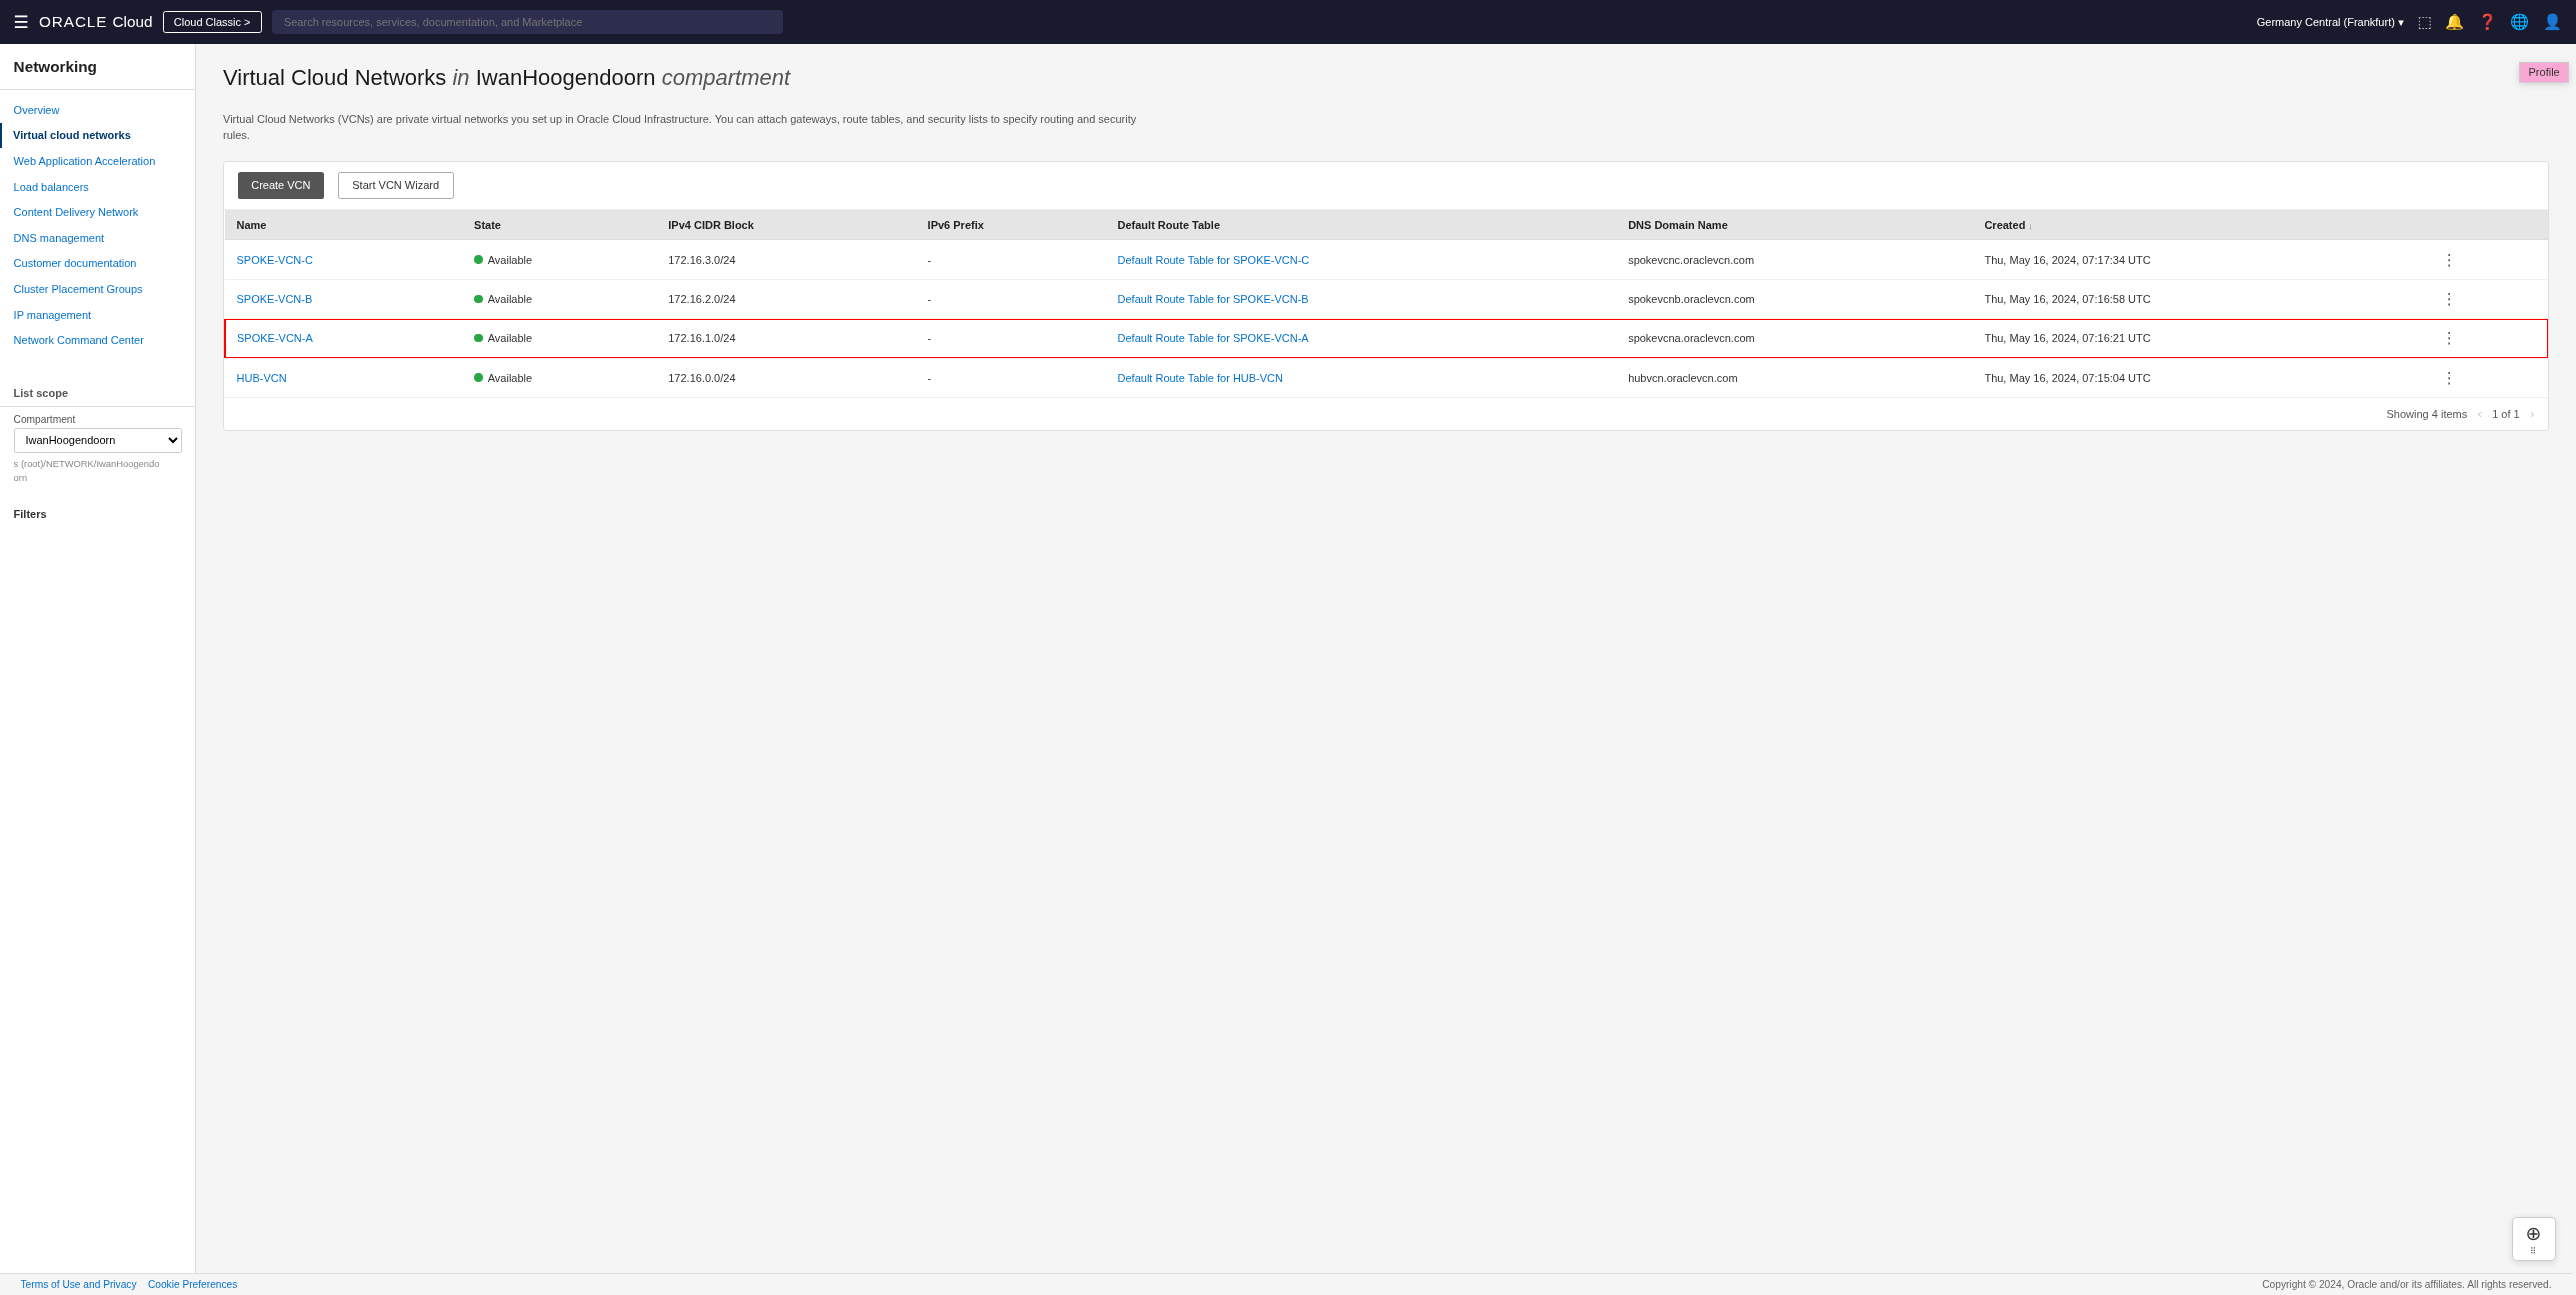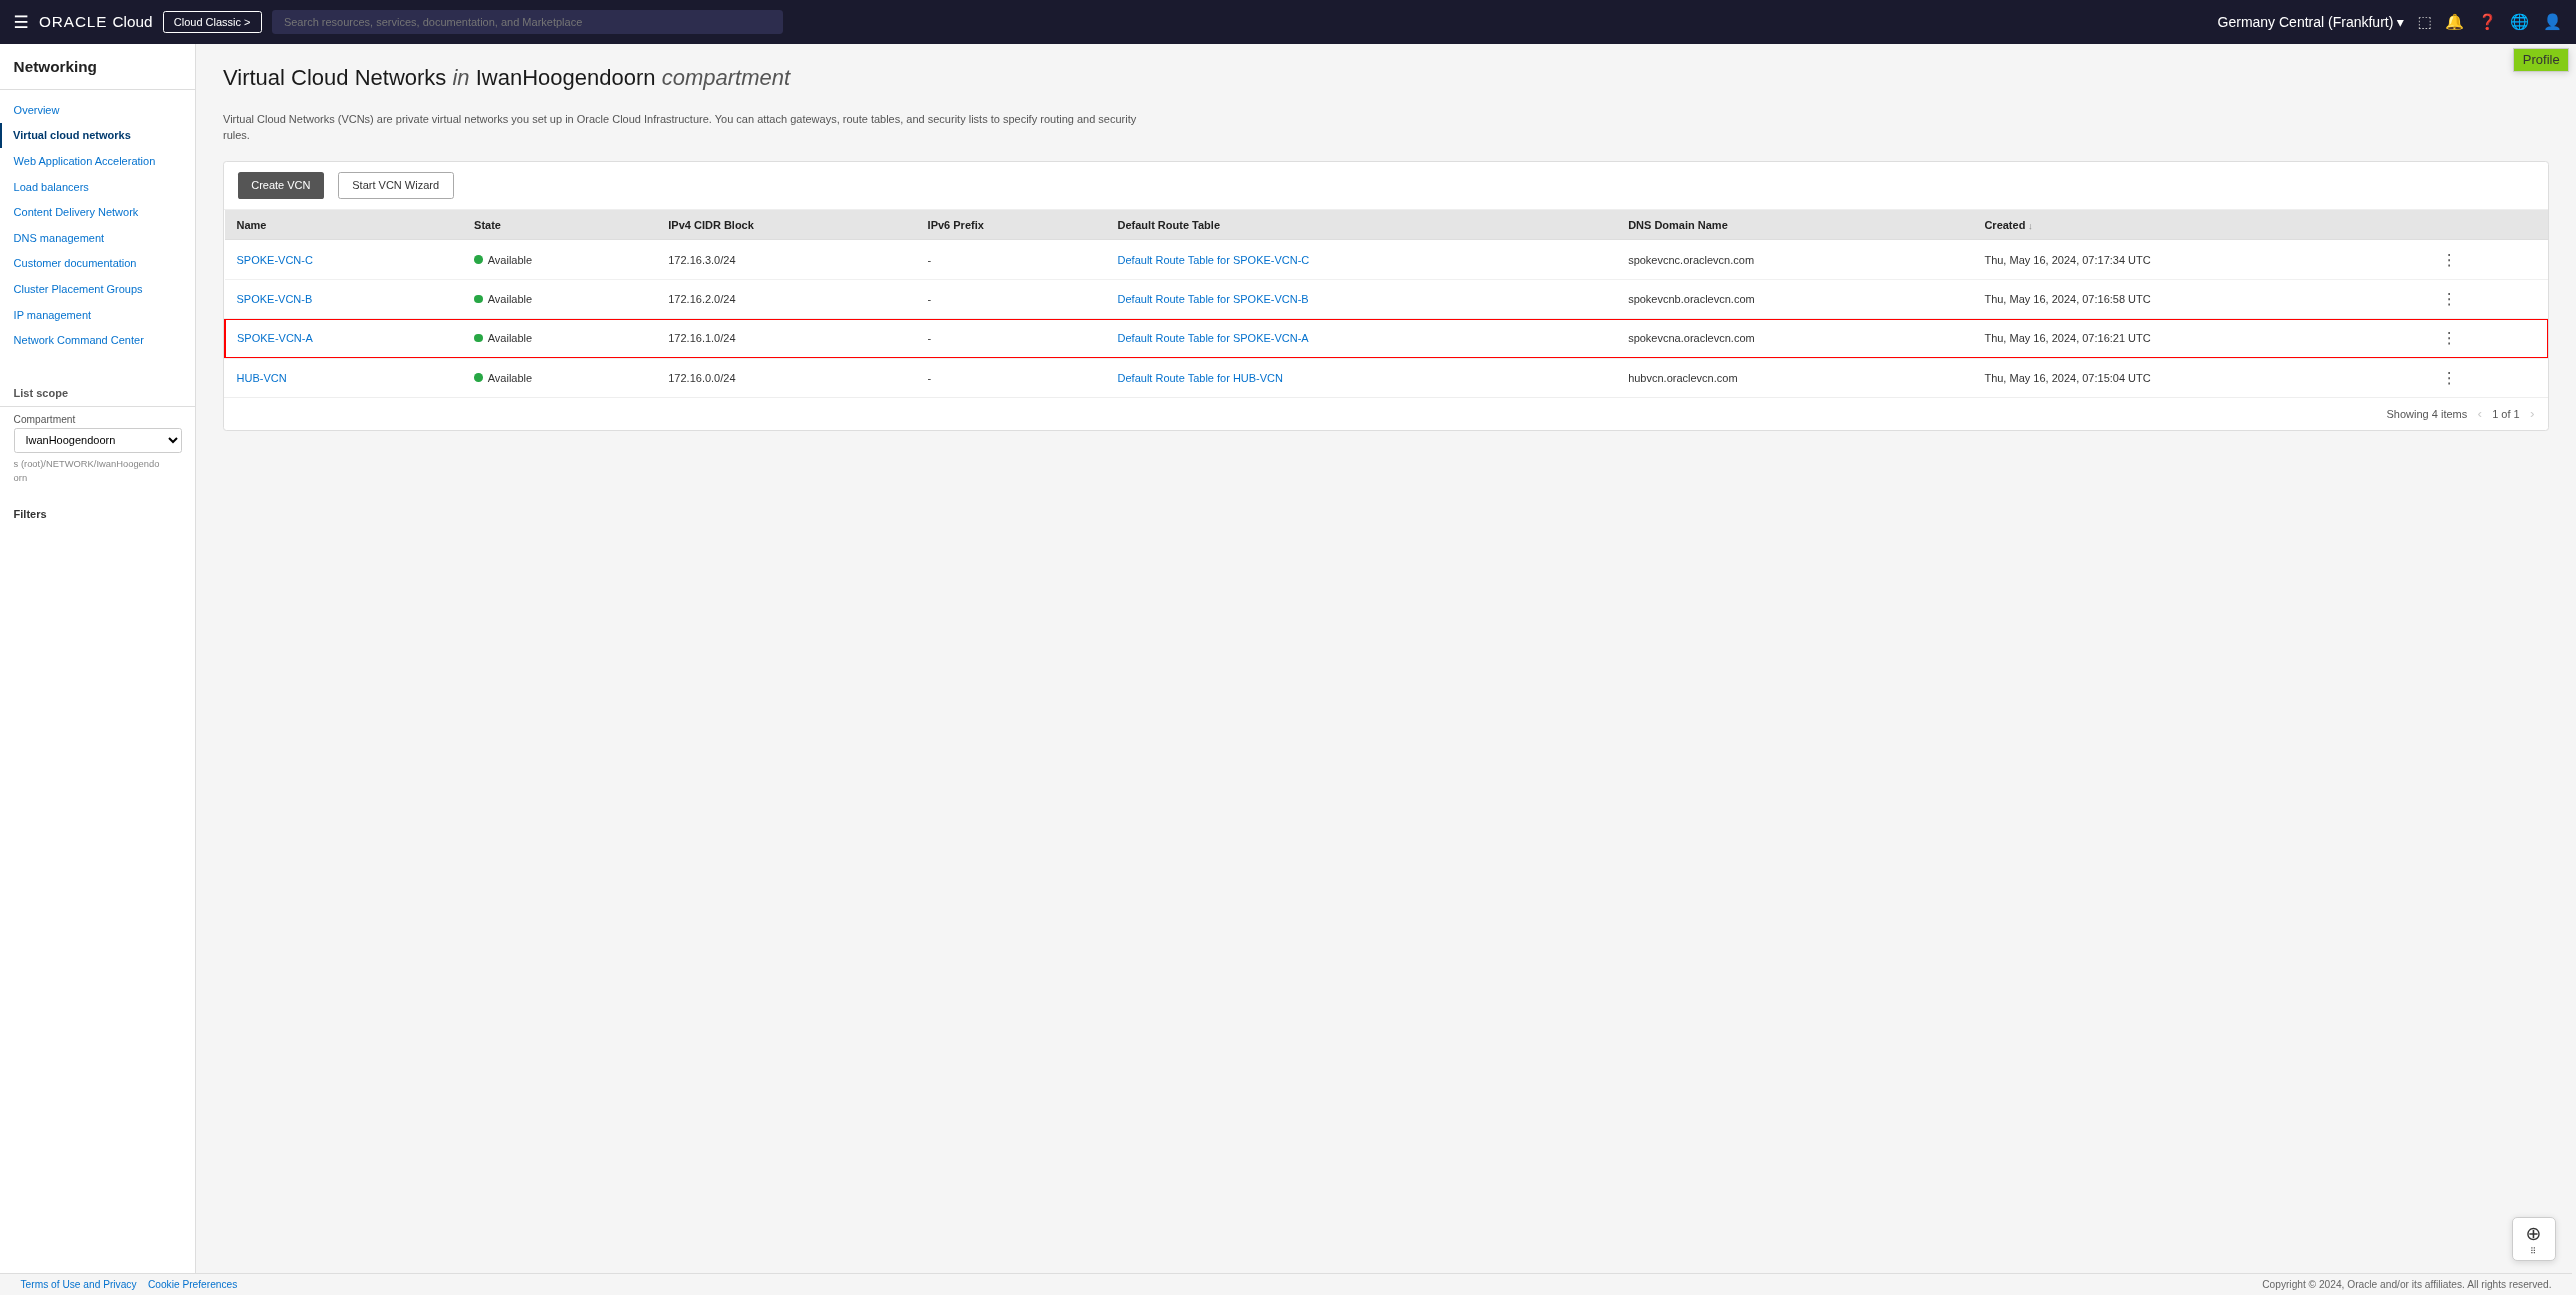--- a/index.html
+++ b/index.html
@@ -18,26 +18,26 @@
       border: 0.9px solid #fff; color: #fff; background: transparent;
       padding: 4.3px 10.2px; border-radius: 2.6px; font-size: 11px; cursor: pointer;
       white-space: nowrap;
     }
     .topnav-search {
       flex: 1; max-width: 511px; padding: 6px 12px; border-radius: 3.4px;
       border: none; font-size: 11px; background: #2d2d4e; color: #ccc;
       outline: none;
     }
     .topnav-right { margin-left: auto; display: flex; align-items: center; gap: 13.6px; }
-    .region-selector { color: #fff; font-size: 14px; cursor: pointer; display: flex; align-items: flex-end; gap: 3.4px; }
+    .region-selector { color: #fff; font-size: 11px; cursor: pointer; display: flex; align-items: flex-start; gap: 3.4px; }
     .topnav-icon { color: #ccc; font-size: 15.3px; cursor: pointer; }
     .profile-tooltip {
-      position: absolute; top: 48px; right: 6.8px;
-      background: #84cc16; color: #333; border: 0.9px solid #ccc;
-      padding: 3.4px 8.5px; font-size: 13px; z-index: 100; white-space: nowrap;
+      position: absolute; top: 62px; right: 6.8px;
+      background: #f9a8d4; color: #333; border: 0.9px solid #ccc;
+      padding: 3.4px 8.5px; font-size: 11px; z-index: 100; white-space: nowrap;
       box-shadow: 0 1.7px 6.8px rgba(0,0,0,0.15);
     }
 
     
     .app-body { display: flex; height: calc(100vh - 44px); }
 
     
     .sidebar {
       width: 196px; min-width: 196px; background: #fff;
       border-right: 0.9px solid #ddd; overflow-y: auto; padding: 13.6px 0;

